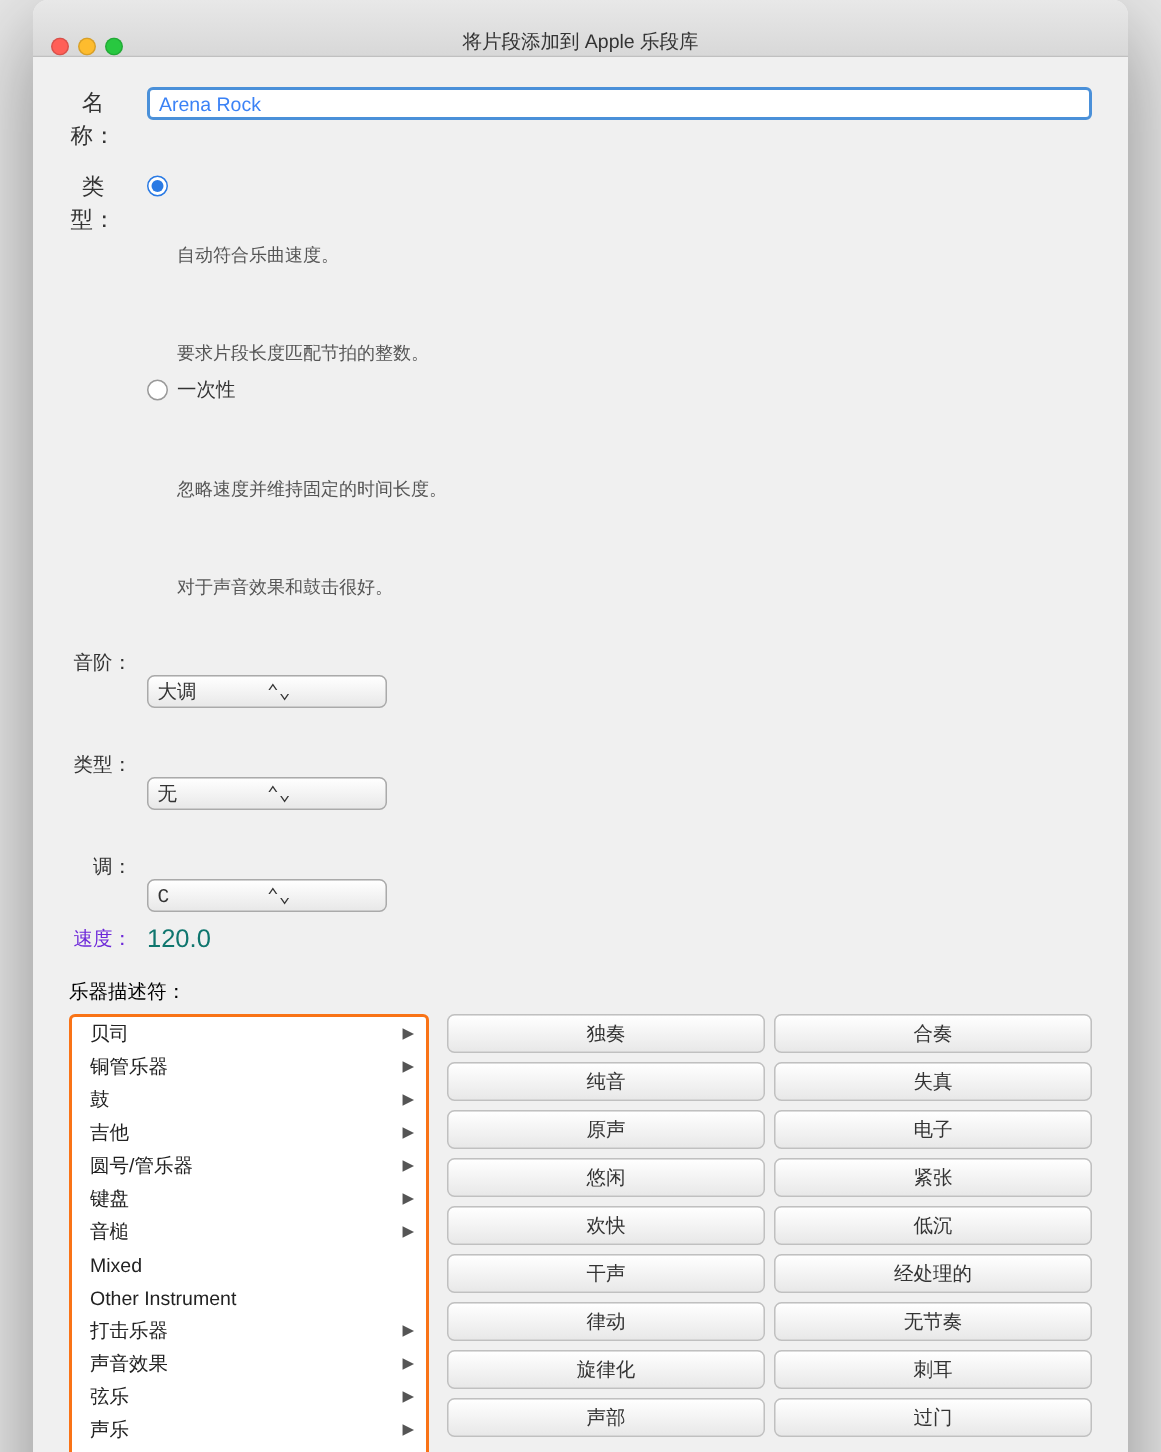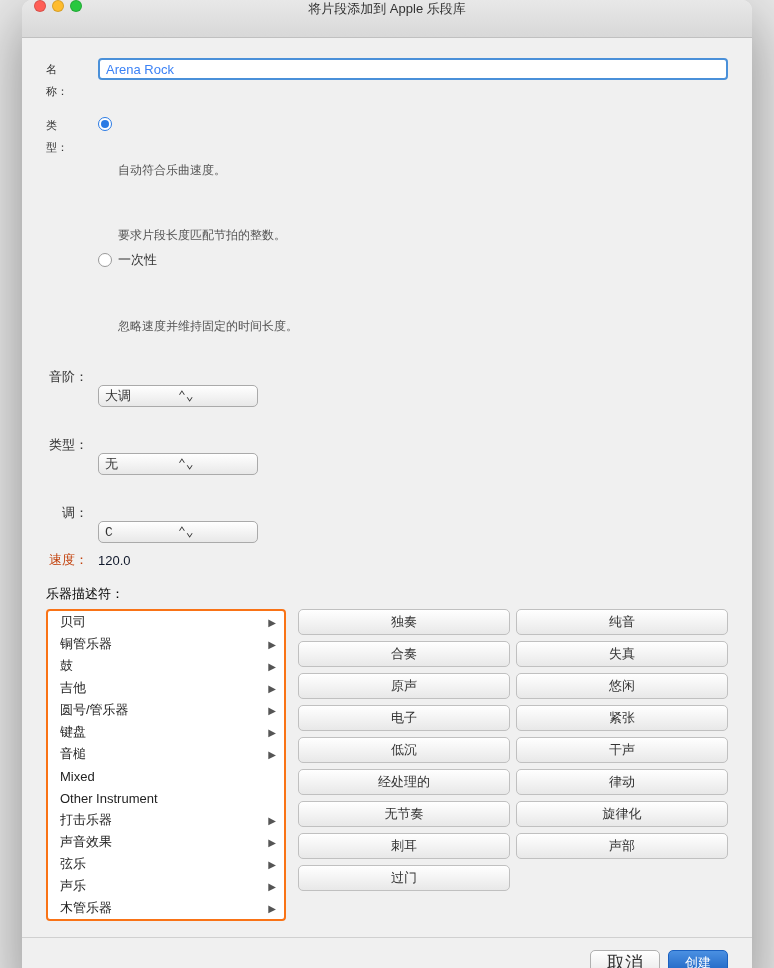--- a/index.html
+++ b/index.html
@@ -18,21 +18,21 @@
       background: #f0f0f0;
       border-radius: 10px;
       box-shadow: 0 20px 60px rgba(0,0,0,0.4);
       overflow: hidden;
       position: relative;
     }
     .titlebar {
       background: linear-gradient(to bottom, #e8e8e8, #d8d8d8);
       height: 38px;
       display: flex;
-      align-items: flex-start;
+      align-items: flex-end;
       justify-content: center;
       position: relative;
       border-bottom: 1px solid #c0c0c0;
     }
     .traffic-lights {
       position: absolute;
       left: 12px;
       display: flex;
       gap: 6px;
       align-items: center;
@@ -54,24 +54,24 @@
     .content {
       padding: 20px 24px 16px;
     }
     .form-row {
       display: flex;
       align-items: flex-start;
       margin-bottom: 12px;
     }
     .form-label {
       width: 52px;
-      text-align: left;
+      text-align: center;
       padding-right: 20px;
       color: #333;
-      font-size: 11px;
+      font-size: 15px;
       line-height: 22px;
       flex-shrink: 0;
     }
     .name-input {
       flex: 1;
       height: 22px;
       border: 2px solid #4a90d9;
       border-radius: 4px;
       padding: 0 6px;
       font-size: 13px;
@@ -167,27 +167,27 @@
     }
     .speed-row {
       display: flex;
       align-items: center;
       margin-bottom: 16px;
     }
     .speed-label {
       width: 52px;
       text-align: right;
       padding-right: 10px;
-      color: #c2410c;
+      color: #6d28d9;
       font-size: 13px;
       flex-shrink: 0;
     }
     .speed-value {
-      font-size: 13px;
-      color: #0f172a;
+      font-size: 17px;
+      color: #0f766e;
     }
     .descriptor-section {
       display: flex;
       gap: 12px;
       margin-top: 4px;
     }
     .instrument-list {
       width: 240px;
       flex-shrink: 0;
       border: 2px solid #f97316;
@@ -288,20 +288,21 @@
           <div class="radio-text">
             <span class="radio-desc">自动符合乐曲速度。</span>
             <span class="radio-desc">要求片段长度匹配节拍的整数。</span>
           </div>
         </div>
         <div class="radio-row">
           <div class="radio-btn"></div>
           <div class="radio-text">
             <span class="radio-label">一次性</span>
             <span class="radio-desc">忽略速度并维持固定的时间长度。</span>
+            <span class="radio-desc">对于声音效果和鼓击很好。</span>
           </div>
         </div>
       </div>
     </div>
 
     <div class="select-row">
       <div class="select-label">音阶：</div>
       <div class="custom-select">
         <span>大调</span>
         <span class="select-arrow">⌃⌄</span>
@@ -385,27 +386,28 @@
             <span>声乐</span>
             <span class="arrow">▶</span>
           </div>
           <div class="instrument-item">
             <span>木管乐器</span>
             <span class="arrow">▶</span>
           </div>
         </div>
       <div class="tags-grid">
       <button class="tag-btn">独奏</button>
+          <button class="tag-btn">合奏</button>
           <button class="tag-btn">纯音</button>
-          <button class="tag-btn">合奏</button>
           <button class="tag-btn">失真</button>
           <button class="tag-btn">原声</button>
+          <button class="tag-btn">电子</button>
           <button class="tag-btn">悠闲</button>
-          <button class="tag-btn">电子</button>
           <button class="tag-btn">紧张</button>
+          <button class="tag-btn">欢快</button>
           <button class="tag-btn">低沉</button>
           <button class="tag-btn">干声</button>
           <button class="tag-btn">经处理的</button>
           <button class="tag-btn">律动</button>
           <button class="tag-btn">无节奏</button>
           <button class="tag-btn">旋律化</button>
           <button class="tag-btn">刺耳</button>
           <button class="tag-btn">声部</button>
           <button class="tag-btn">过门</button>
         </div>

